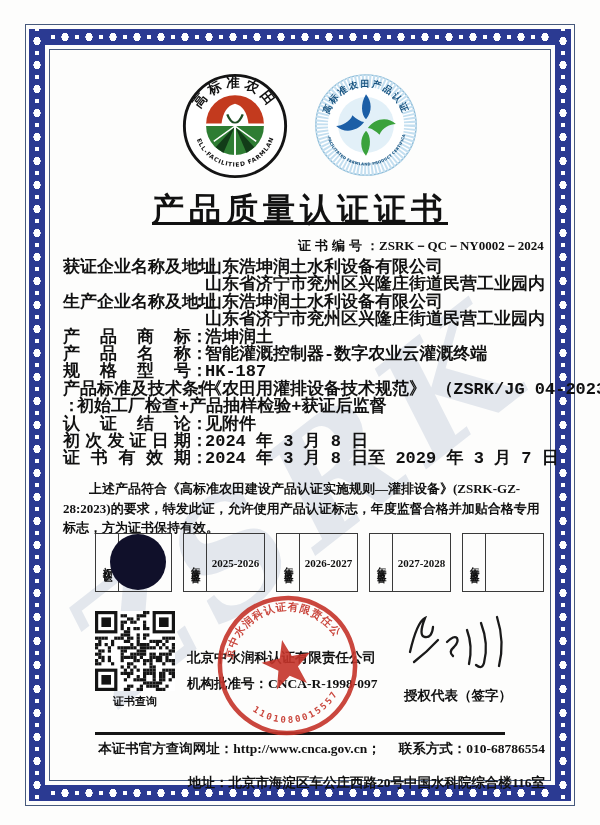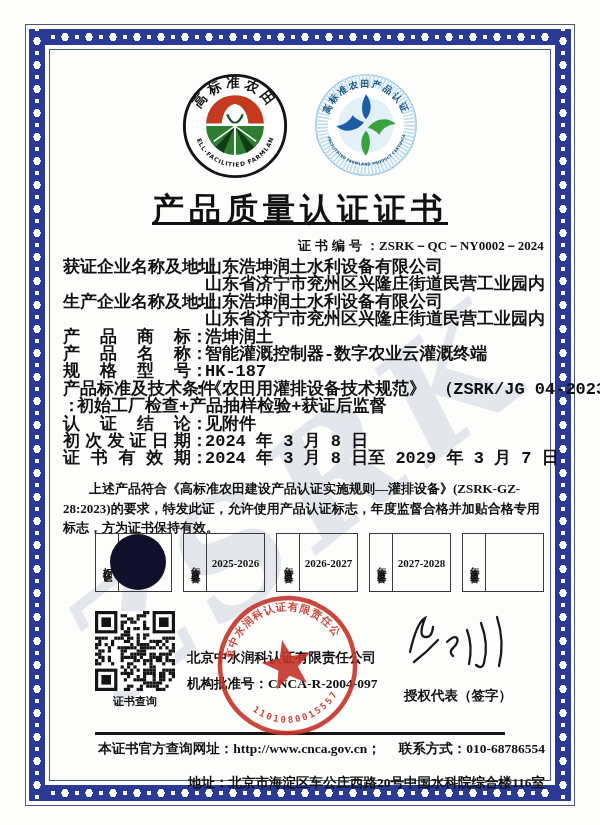--- a/index.html
+++ b/index.html
@@ -445,21 +445,21 @@
         <rect x="64.00" y="6.40" width="9.60" height="9.60" fill="#141414"></rect>
         <rect x="0.00" y="57.60" width="22.40" height="22.40" fill="#141414"></rect>
         <rect x="3.20" y="60.80" width="16.00" height="16.00" fill="#ffffff"></rect>
         <rect x="6.40" y="64.00" width="9.60" height="9.60" fill="#141414"></rect>
       </svg>
   </div>
   <div class="qr-label">证书查询</div>
 
   <div class="orgblock">
     <div>北京中水润科认证有限责任公司</div>
-    <div><span>机构批准号：</span><span>CNCA-R-2004-097</span></div>
+    <div><span>机构批准号：</span><span>CNCA-R-1998-097</span></div>
   </div>
 
   <svg class="stampsvg" width="145" height="145" viewBox="0 0 144 144">
     <g transform="rotate(-12 72 72)">
       <circle cx="72" cy="72" r="67" fill="none" stroke="#c5342a" stroke-width="4.5"></circle>
       <polygon points="72,46 78.1,63.6 96.7,64 81.9,75.2 87.3,93 72,82.4 56.7,93 62.1,75.2 47.3,64 65.9,63.6" fill="#c5342a"></polygon>
       <defs>
         <path id="sTop" d="M18.9 57.8 A55 55 0 0 1 125.1 57.8" fill="none"></path>
         <path id="sBot" d="M20.4 96.1 A57 57 0 0 0 123.6 96.1" fill="none"></path>
       </defs>

